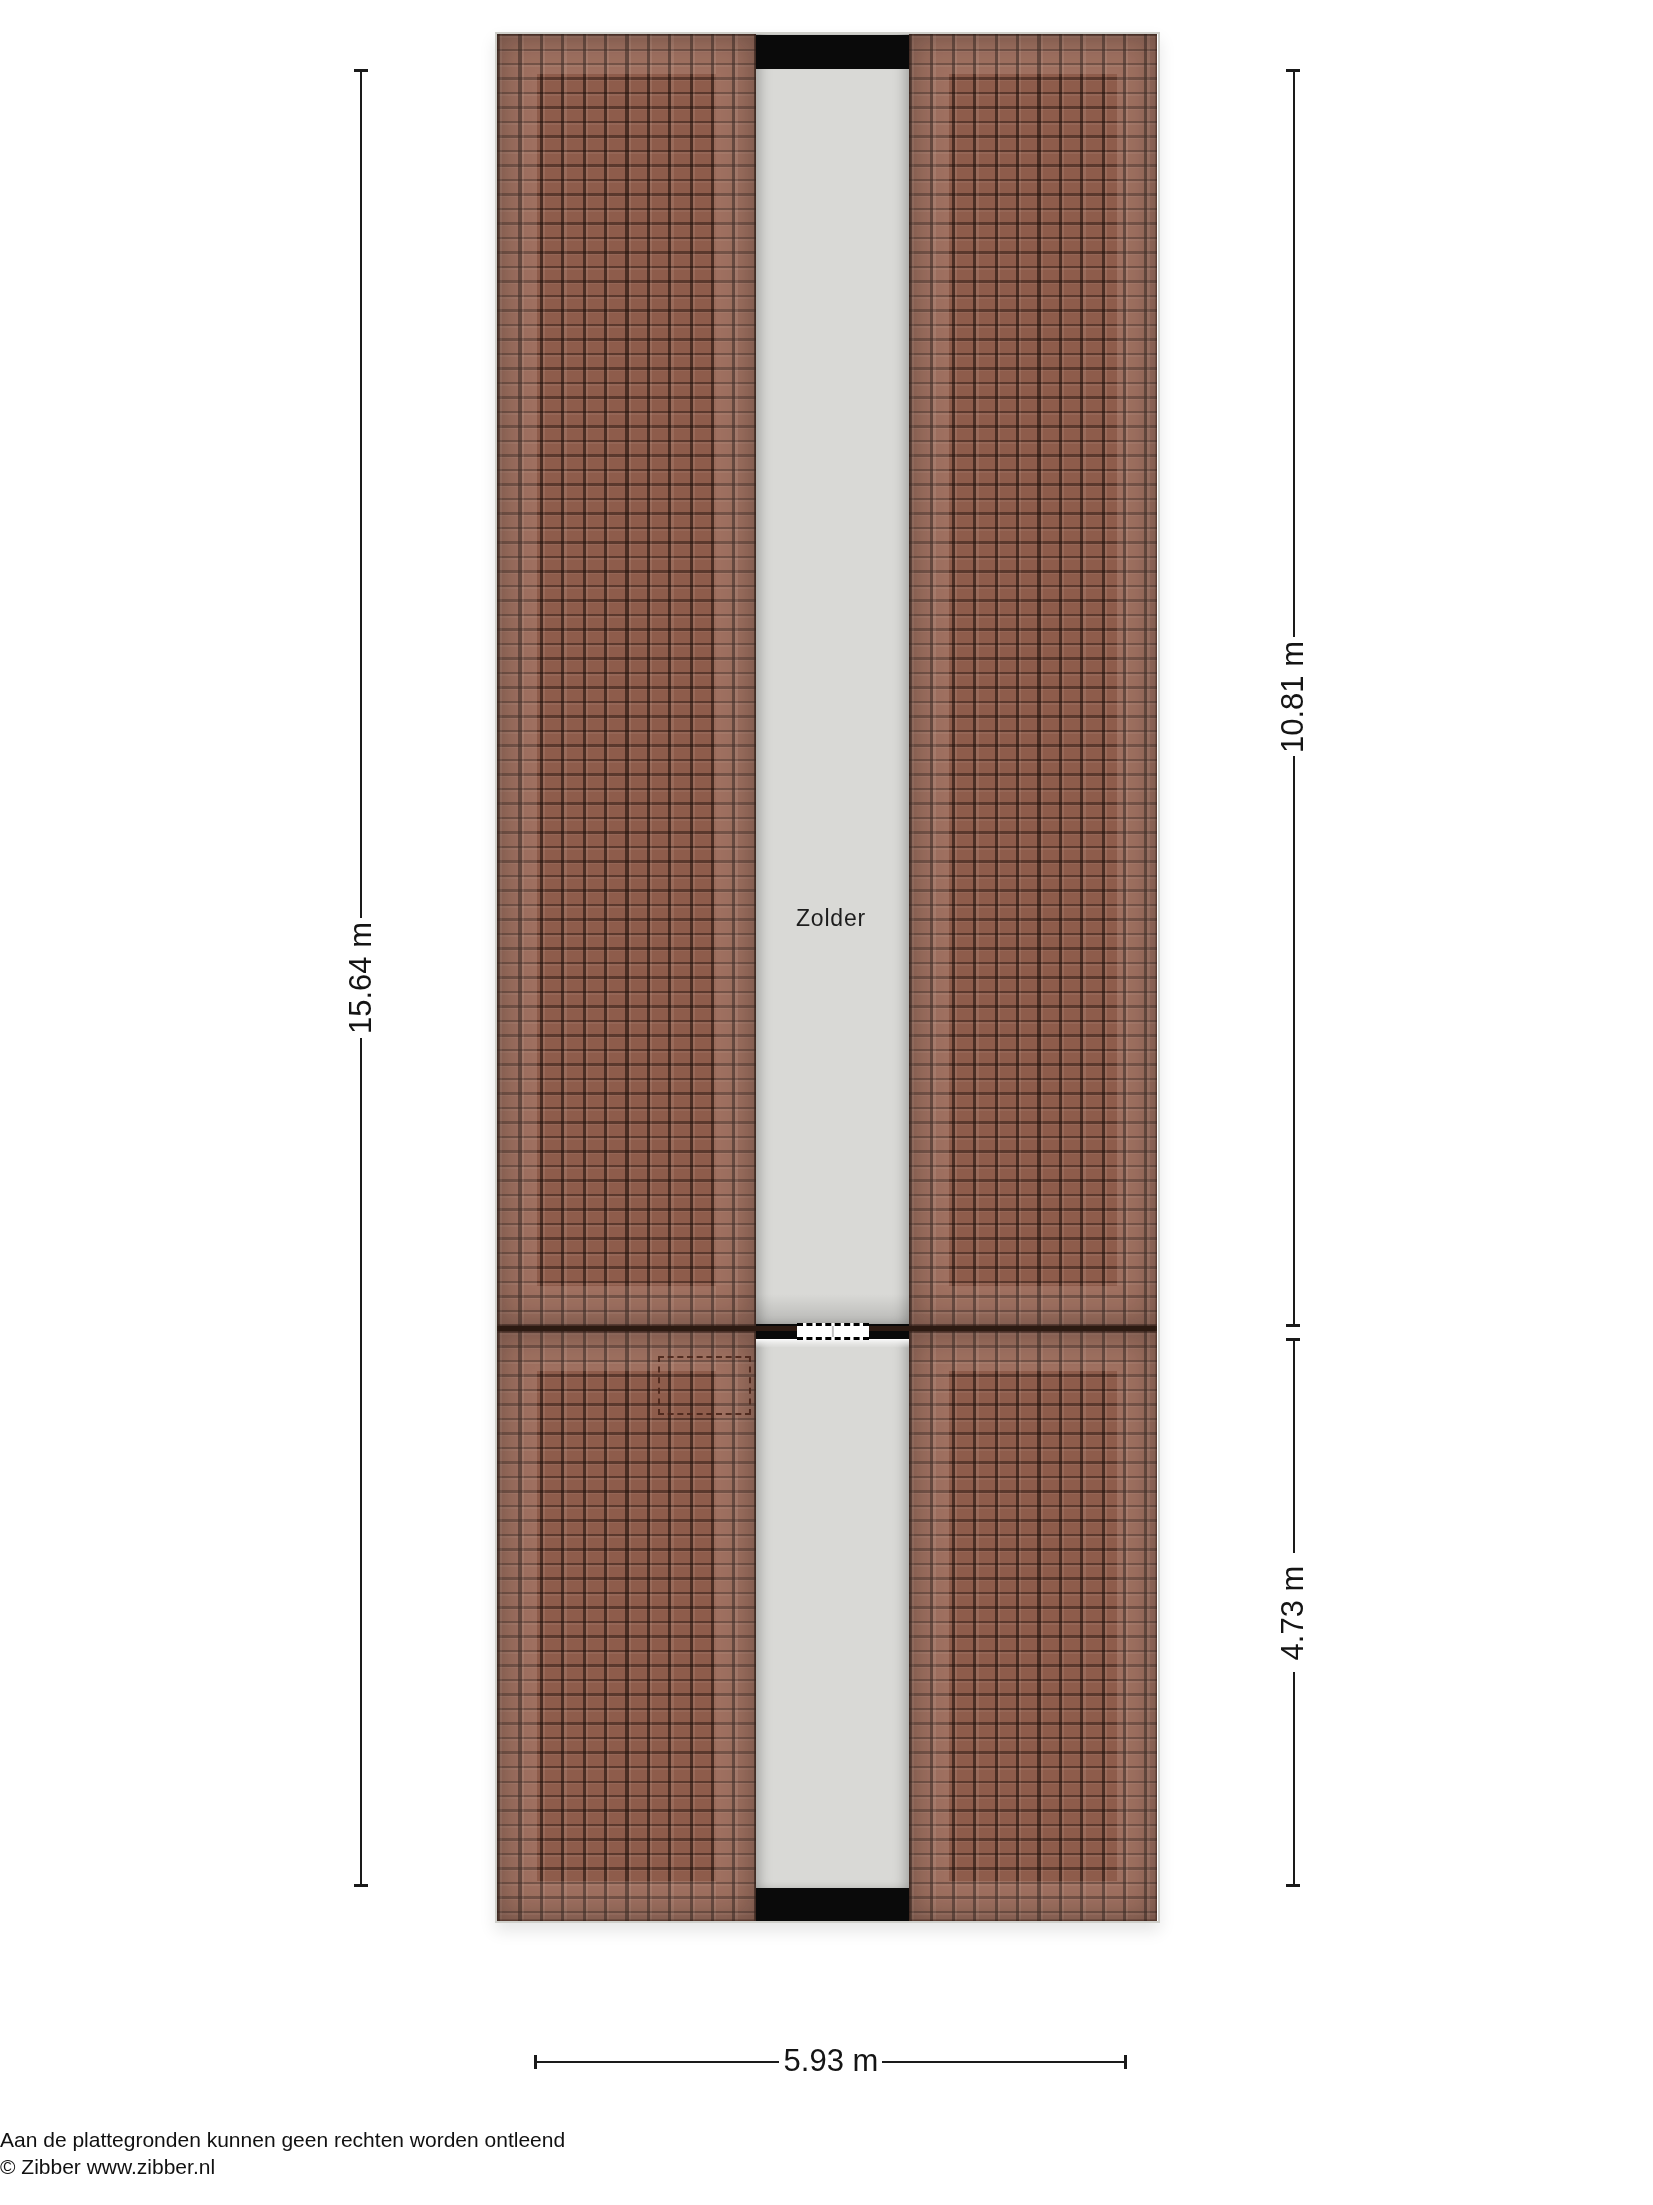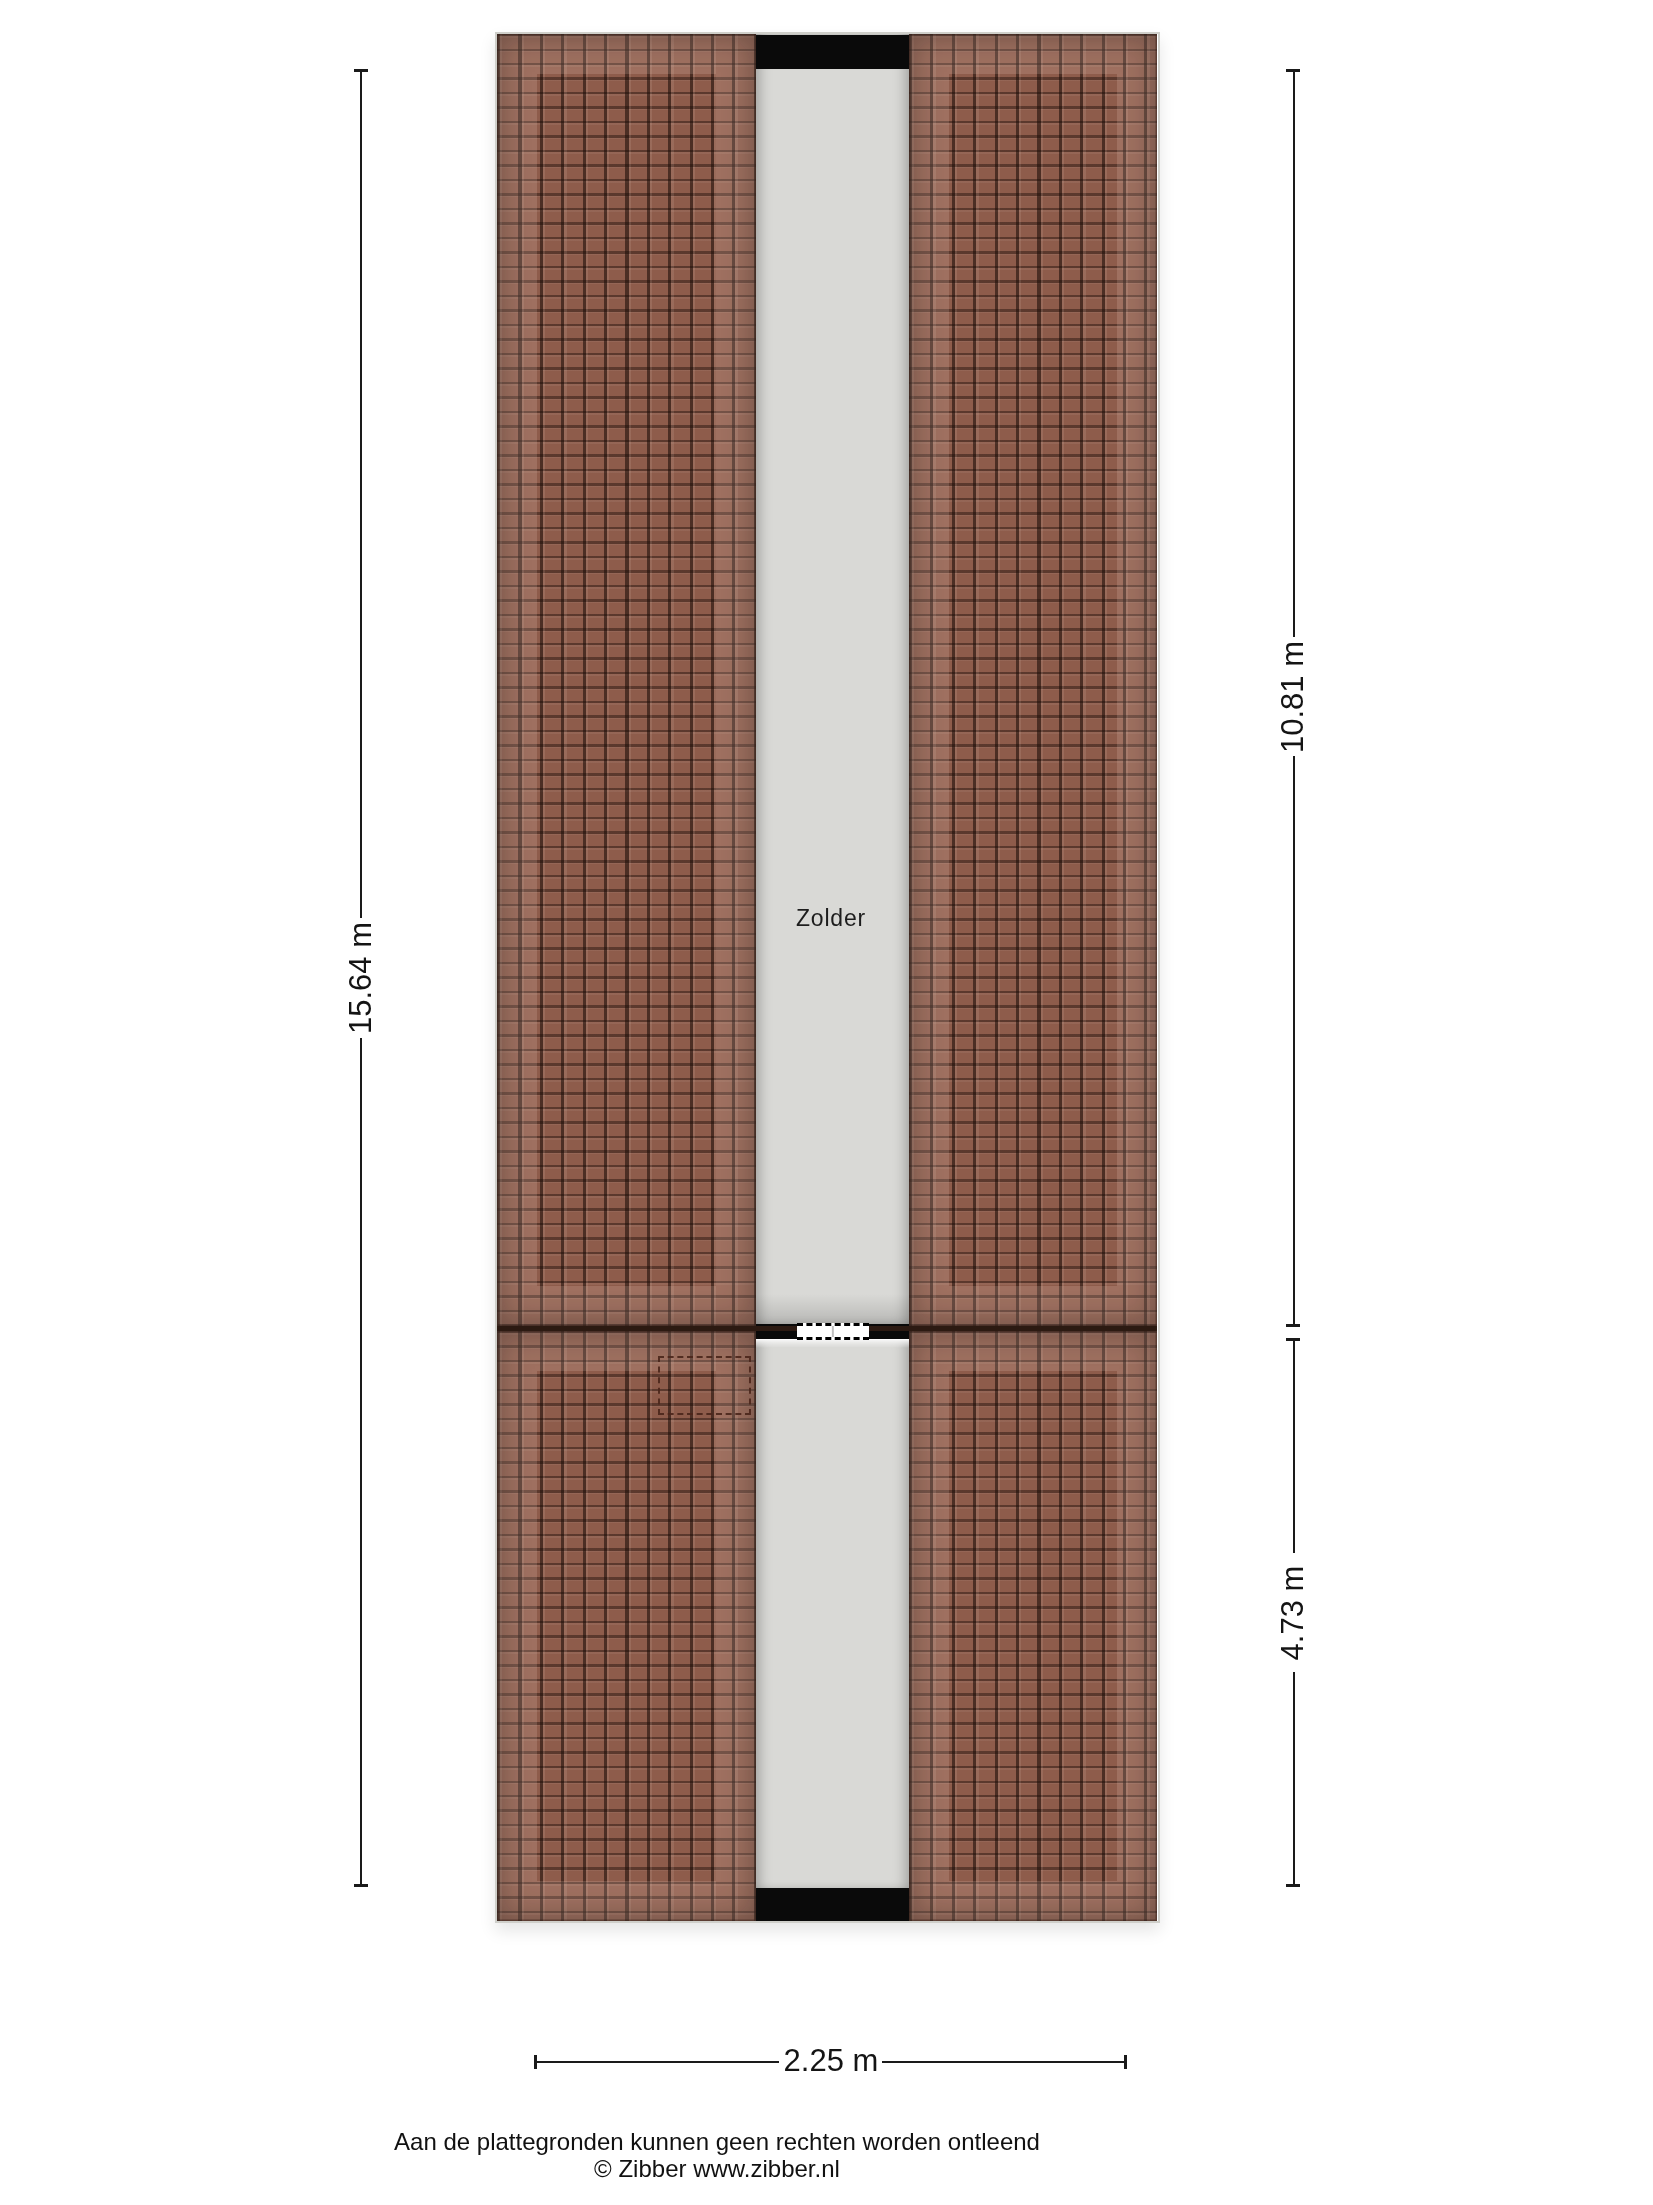--- a/index.html
+++ b/index.html
@@ -92,21 +92,21 @@
   .tick-h{width:13.8px;height:3.1px;background:#1a1a1a;}
   .tick-v{width:3.1px;height:13.8px;background:#1a1a1a;}
   .dim-label{
     font-size:31px;color:#141414;white-space:nowrap;
     transform:translate(-50%,-50%);
   }
   .dim-label.rot{transform:translate(-50%,-50%) rotate(-90deg);}
 
   
   .footer-line{
-    left:0;width:1434px;text-align:center;font-size:24px;color:#111;
+    left:0;width:1434px;font-size:21px;color:#111;
   }
   .footer-1{top:2128px;}
   .footer-2{top:2155px;}
 </style>
 </head>
 <body>
 
 <div class="abs plan">
   <div class="plan-inner">
 
@@ -150,17 +150,17 @@
 <div class="abs dim-v" style="left:1293px;top:1339px;height:214px;"></div>
 <div class="abs dim-v" style="left:1293px;top:1672px;height:215px;"></div>
 <div class="abs tick-h" style="left:1286px;top:1338px;"></div>
 <div class="abs tick-h" style="left:1286px;top:1884px;"></div>
 <div class="abs dim-label rot" style="left:1293px;top:1613px;">4.73 m</div>
 
 <div class="abs dim-h" style="left:536px;top:2061px;width:243px;"></div>
 <div class="abs dim-h" style="left:882px;top:2061px;width:243px;"></div>
 <div class="abs tick-v" style="left:534px;top:2055px;"></div>
 <div class="abs tick-v" style="left:1124px;top:2055px;"></div>
-<div class="abs dim-label" style="left:831px;top:2061px;">2.25 m</div>
+<div class="abs dim-label" style="left:831px;top:2061px;">5.93 m</div>
 
 <div class="abs footer-line footer-1">Aan de plattegronden kunnen geen rechten worden ontleend</div>
 <div class="abs footer-line footer-2">© Zibber www.zibber.nl</div>
 
 
 </body></html>

